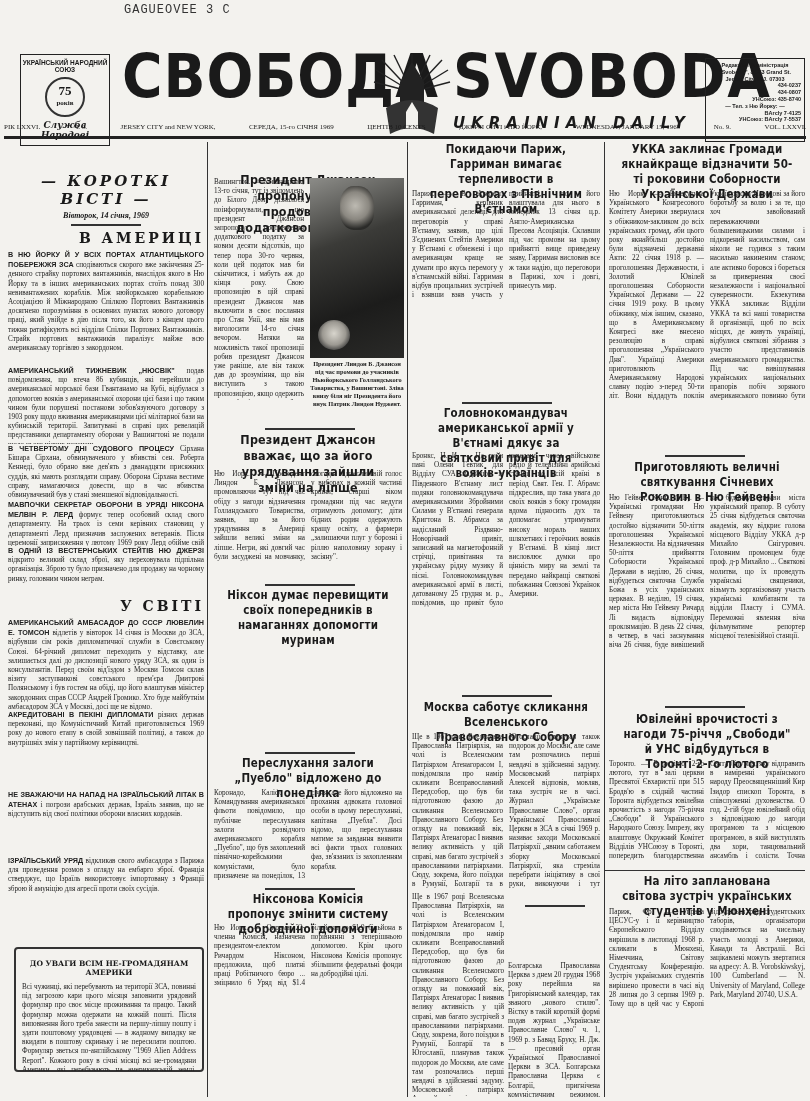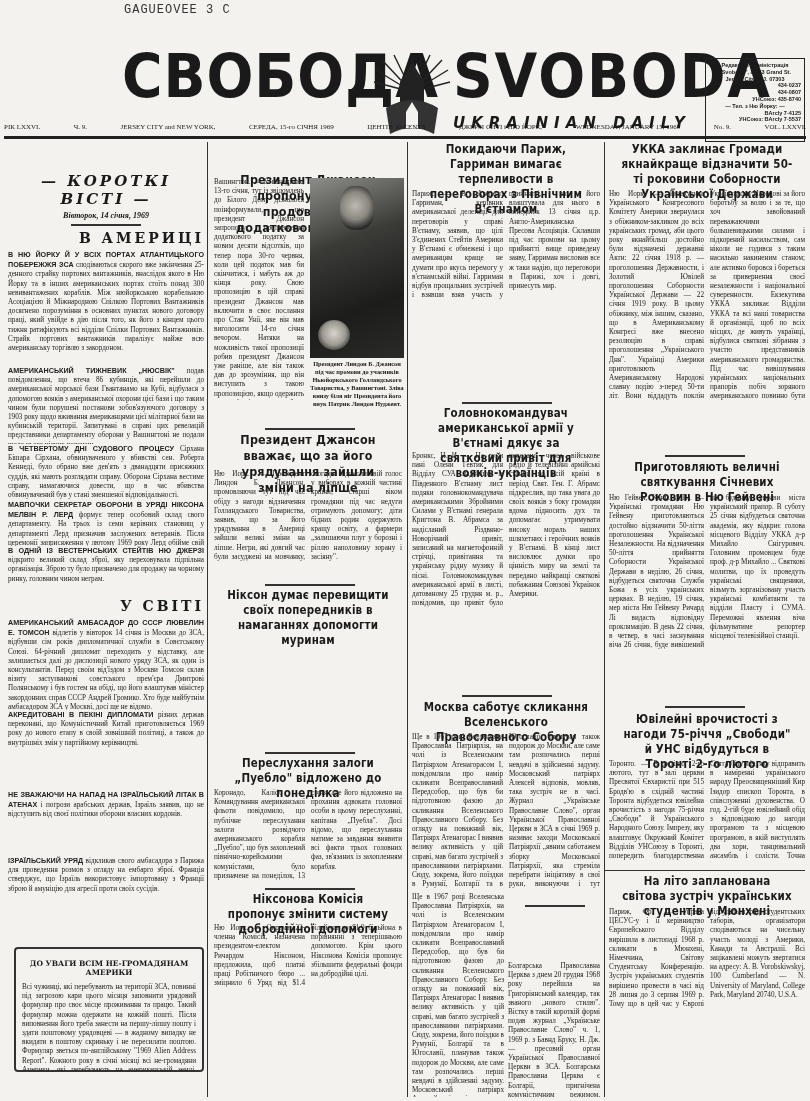--- a/index.html
+++ b/index.html
@@ -48,20 +48,28 @@
     .sep-dash { width: 70px; height: 2px; background: #333; margin: 4px auto; }
   </style>
 </head>
 <body>
 
 <div class="page">
 
   <div class="top-stamp">GAGUEOVEE 3 C</div>
 
   <div class="masthead">
+    <div class="emblem-box">
+      <div class="org">УКРАЇНСЬКИЙ НАРОДНИЙ СОЮЗ</div>
+      <div class="wreath">
+        <span>75</span>
+        <small>років</small>
+      </div>
+      <div class="motto">Служба Народові</div>
+    </div>
 
     <div class="title-cyr">СВОБОДА</div>
 
     <svg class="trident" viewBox="0 0 80 90">
       <g stroke="#222" stroke-width="1.4">
         <line x1="40" y1="40" x2="40" y2="2"></line>
           <line x1="40" y1="40" x2="10" y2="8"></line>
           <line x1="40" y1="40" x2="70" y2="8"></line>
         <line x1="40" y1="40" x2="2" y2="30"></line>
           <line x1="40" y1="40" x2="78" y2="30"></line>

